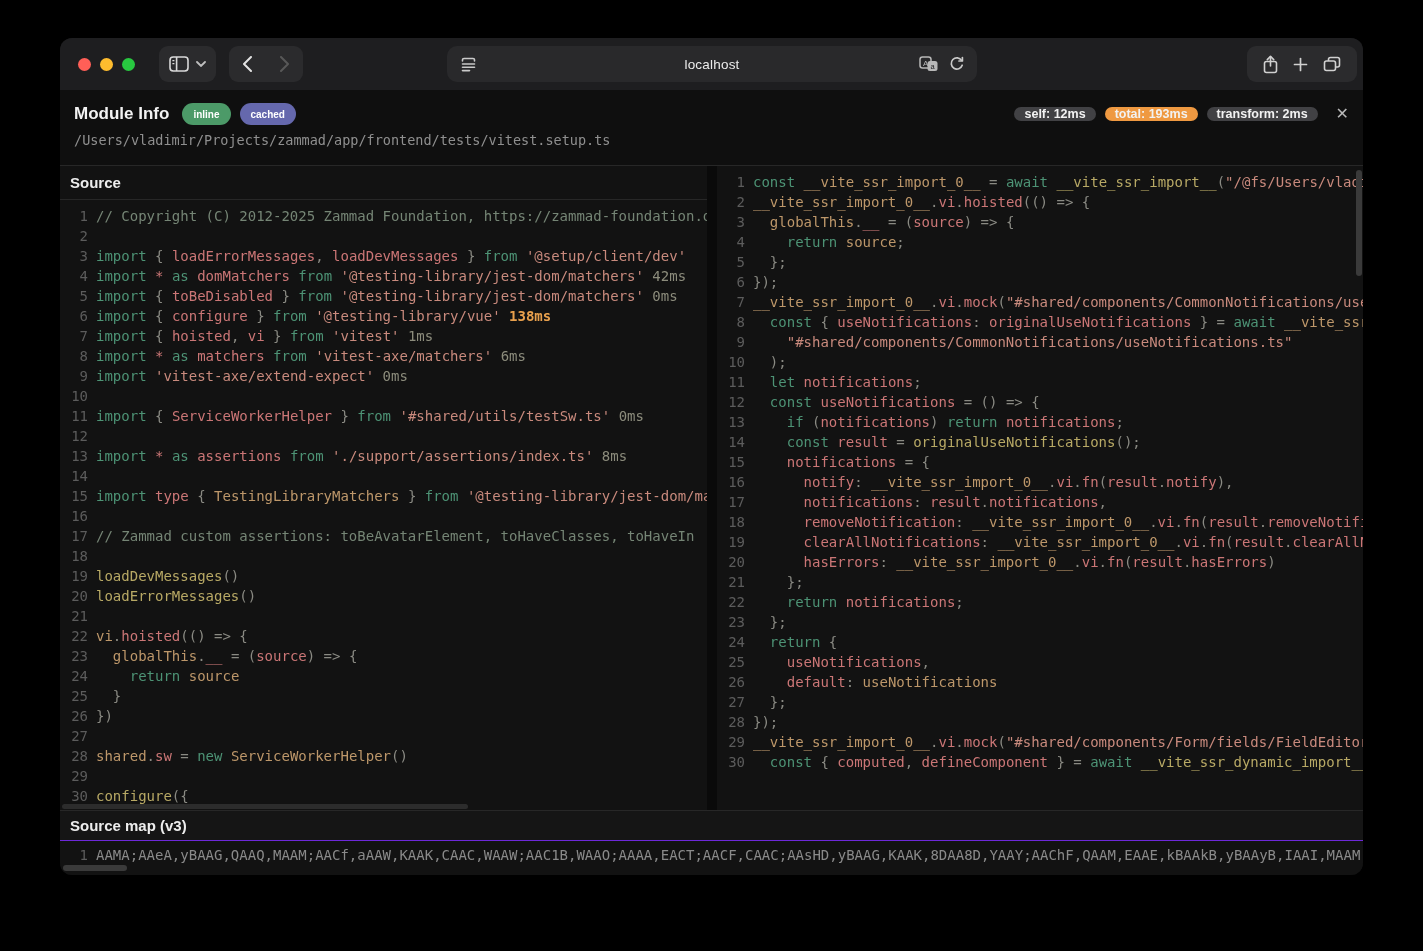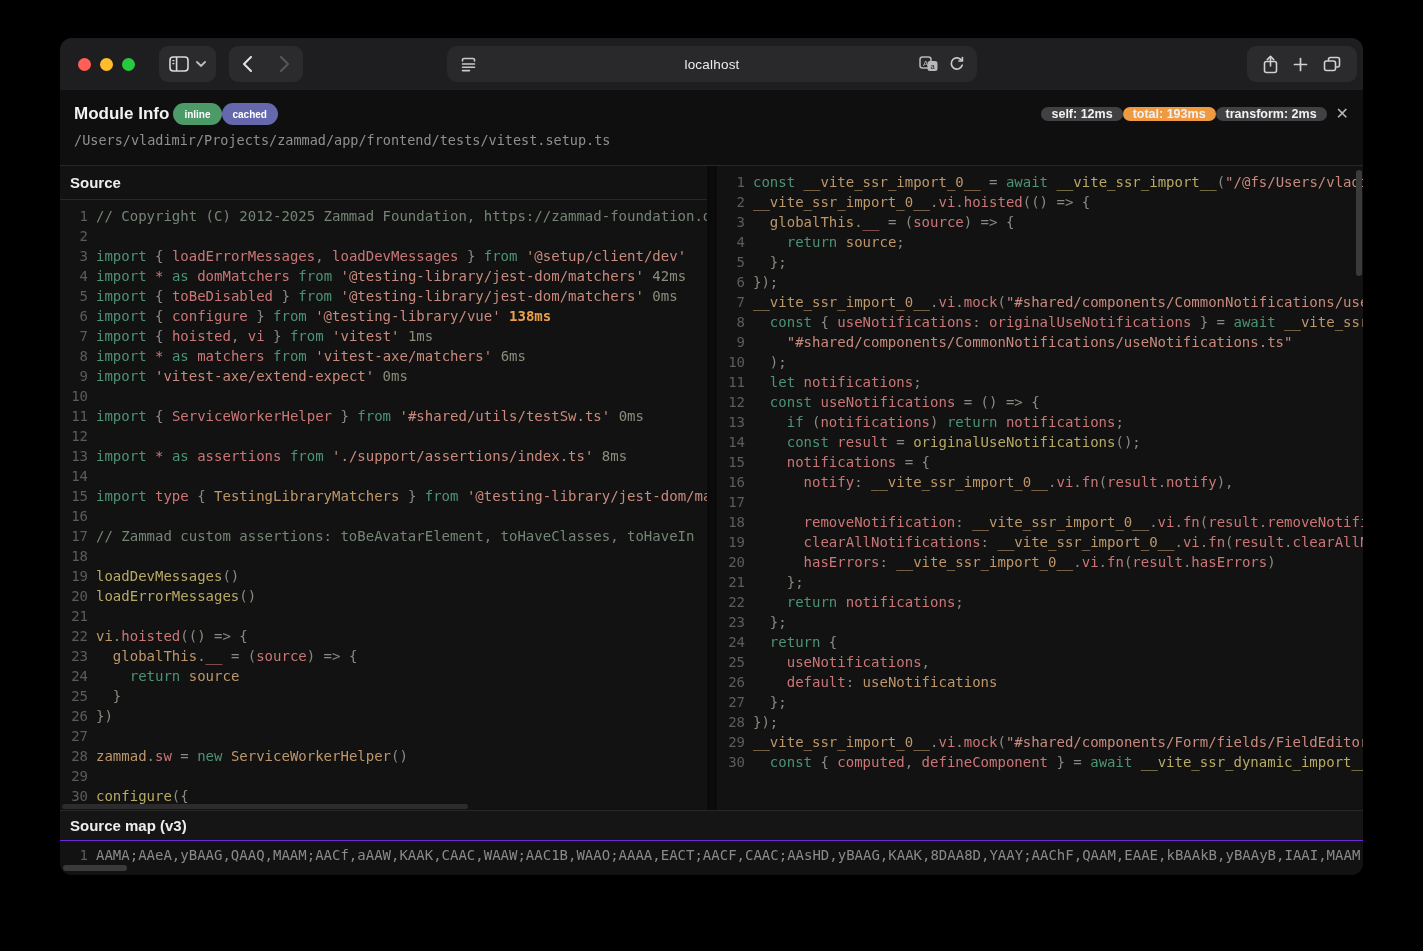--- a/index.html
+++ b/index.html
@@ -28,21 +28,21 @@
   .url-left { margin-left:13px; display:flex; }
   .url-right { margin-left:auto; margin-right:12px; display:flex; gap:11px; z-index:2; }
   .rightpill { position:absolute; right:6px; top:8px; width:110px; height:36px;
                background:#2b2b2d; border-radius:9px; display:flex; align-items:center;
                justify-content:space-around; padding:0 8px; }
   .icon-btn { background:none; border:none; display:flex; align-items:center; cursor:pointer; }
 
   
   .modhead { height:76px; flex:none; background:#0f0f0f; border-bottom:1px solid #272727;
              padding:0 14px; }
-  .mh-row { display:flex; align-items:center; padding-top:13px; }
+  .mh-row { display:flex; align-items:center; padding-top:13px; gap:9px; }
   .mh-title { font-size:17px; font-weight:700; color:#f2f2f2; margin-right:4px; }
   .badge { height:22px; padding:0 11px; border-radius:11px; font-size:10px;
            font-weight:700; color:#fff; display:inline-flex; align-items:center; }
   .badge.green  { background:var(--badge_inline,#4c9a68); }
   .badge.indigo { background:var(--badge_cached,#6568ad); }
   .mh-spacer { flex:1; }
   .stat { height:14px; padding:0 10px; border-radius:11px; background:var(--stat_bg,#414144);
           color:#f2f2f2; font-size:12.5px; font-weight:700; display:inline-flex; align-items:center; }
   .stat.orange { background:var(--stat_total,#ef9941); }
   .mh-close { background:none; border:none; color:#b8b8b8; font-size:16px;
@@ -220,21 +220,21 @@
           <div class="cl"><span class="ln">18</span><span class="lc"></span></div>
           <div class="cl"><span class="ln">19</span><span class="lc"><span class="tk-f">loadDevMessages</span><span class="tk-p">()</span></span></div>
           <div class="cl"><span class="ln">20</span><span class="lc"><span class="tk-f">loadErrorMessages</span><span class="tk-p">()</span></span></div>
           <div class="cl"><span class="ln">21</span><span class="lc"></span></div>
           <div class="cl"><span class="ln">22</span><span class="lc"><span class="tk-v">vi</span><span class="tk-p">.</span><span class="tk-i">hoisted</span><span class="tk-p">(() =&gt; {</span></span></div>
           <div class="cl"><span class="ln">23</span><span class="lc"><span class="tk-d">  </span><span class="tk-v">globalThis</span><span class="tk-p">.</span><span class="tk-i">__</span><span class="tk-p"> = (</span><span class="tk-i">source</span><span class="tk-p">) =&gt; {</span></span></div>
           <div class="cl"><span class="ln">24</span><span class="lc"><span class="tk-d">    </span><span class="tk-k">return</span><span class="tk-d"> </span><span class="tk-v">source</span></span></div>
           <div class="cl"><span class="ln">25</span><span class="lc"><span class="tk-p">  }</span></span></div>
           <div class="cl"><span class="ln">26</span><span class="lc"><span class="tk-p">})</span></span></div>
           <div class="cl"><span class="ln">27</span><span class="lc"></span></div>
-          <div class="cl"><span class="ln">28</span><span class="lc"><span class="tk-v">zammad</span><span class="tk-p">.</span><span class="tk-i">sw</span><span class="tk-p"> = </span><span class="tk-k">new</span><span class="tk-d"> </span><span class="tk-v">ServiceWorkerHelper</span><span class="tk-p">()</span></span></div>
+          <div class="cl"><span class="ln">28</span><span class="lc"><span class="tk-v">shared</span><span class="tk-p">.</span><span class="tk-i">sw</span><span class="tk-p"> = </span><span class="tk-k">new</span><span class="tk-d"> </span><span class="tk-v">ServiceWorkerHelper</span><span class="tk-p">()</span></span></div>
           <div class="cl"><span class="ln">29</span><span class="lc"></span></div>
           <div class="cl"><span class="ln">30</span><span class="lc"><span class="tk-f">configure</span><span class="tk-p">({</span></span></div>
         </div>
       <div class="hthumb-src"></div>
     </section>
     <div class="divider"></div>
     <section class="panel tr">
       <div class="code">
           <div class="cl"><span class="ln">1</span><span class="lc"><span class="tk-k">const</span><span class="tk-d"> </span><span class="tk-v">__vite_ssr_import_0__</span><span class="tk-p"> = </span><span class="tk-k">await</span><span class="tk-d"> </span><span class="tk-f">__vite_ssr_import__</span><span class="tk-p">(</span><span class="tk-s">"/@fs/Users/vladimir/Projects/zammad/node_modules/vitest/dist/index.js"</span></span></div>
           <div class="cl"><span class="ln">2</span><span class="lc"><span class="tk-v">__vite_ssr_import_0__</span><span class="tk-p">.</span><span class="tk-i">vi</span><span class="tk-p">.</span><span class="tk-i">hoisted</span><span class="tk-p">(() =&gt; {</span></span></div>
@@ -245,21 +245,21 @@
           <div class="cl"><span class="ln">7</span><span class="lc"><span class="tk-v">__vite_ssr_import_0__</span><span class="tk-p">.</span><span class="tk-i">vi</span><span class="tk-p">.</span><span class="tk-i">mock</span><span class="tk-p">(</span><span class="tk-s">"#shared/components/CommonNotifications/useNotifications.ts"</span></span></div>
           <div class="cl"><span class="ln">8</span><span class="lc"><span class="tk-d">  </span><span class="tk-k">const</span><span class="tk-p"> { </span><span class="tk-i">useNotifications</span><span class="tk-p">: </span><span class="tk-i">originalUseNotifications</span><span class="tk-p"> } = </span><span class="tk-k">await</span><span class="tk-d"> </span><span class="tk-v">__vite_ssr_import_0__</span></span></div>
           <div class="cl"><span class="ln">9</span><span class="lc"><span class="tk-d">    </span><span class="tk-s">"#shared/components/CommonNotifications/useNotifications.ts"</span></span></div>
           <div class="cl"><span class="ln">10</span><span class="lc"><span class="tk-d">  </span><span class="tk-p">);</span></span></div>
           <div class="cl"><span class="ln">11</span><span class="lc"><span class="tk-d">  </span><span class="tk-k">let</span><span class="tk-d"> </span><span class="tk-i">notifications</span><span class="tk-p">;</span></span></div>
           <div class="cl"><span class="ln">12</span><span class="lc"><span class="tk-d">  </span><span class="tk-k">const</span><span class="tk-d"> </span><span class="tk-i">useNotifications</span><span class="tk-p"> = () =&gt; {</span></span></div>
           <div class="cl"><span class="ln">13</span><span class="lc"><span class="tk-d">    </span><span class="tk-k">if</span><span class="tk-p"> (</span><span class="tk-i">notifications</span><span class="tk-p">) </span><span class="tk-k">return</span><span class="tk-d"> </span><span class="tk-i">notifications</span><span class="tk-p">;</span></span></div>
           <div class="cl"><span class="ln">14</span><span class="lc"><span class="tk-d">    </span><span class="tk-k">const</span><span class="tk-d"> </span><span class="tk-i">result</span><span class="tk-p"> = </span><span class="tk-f">originalUseNotifications</span><span class="tk-p">();</span></span></div>
           <div class="cl"><span class="ln">15</span><span class="lc"><span class="tk-d">    </span><span class="tk-i">notifications</span><span class="tk-p"> = {</span></span></div>
           <div class="cl"><span class="ln">16</span><span class="lc"><span class="tk-d">      </span><span class="tk-i">notify</span><span class="tk-p">: </span><span class="tk-v">__vite_ssr_import_0__</span><span class="tk-p">.</span><span class="tk-i">vi</span><span class="tk-p">.</span><span class="tk-i">fn</span><span class="tk-p">(</span><span class="tk-i">result</span><span class="tk-p">.</span><span class="tk-i">notify</span><span class="tk-p">),</span></span></div>
-          <div class="cl"><span class="ln">17</span></div>
+          <div class="cl"><span class="ln">17</span><span class="lc"><span class="tk-d">      </span><span class="tk-i">notifications</span><span class="tk-p">: </span><span class="tk-i">result</span><span class="tk-p">.</span><span class="tk-i">notifications</span><span class="tk-p">,</span></span></div>
           <div class="cl"><span class="ln">18</span><span class="lc"><span class="tk-d">      </span><span class="tk-i">removeNotification</span><span class="tk-p">: </span><span class="tk-v">__vite_ssr_import_0__</span><span class="tk-p">.</span><span class="tk-i">vi</span><span class="tk-p">.</span><span class="tk-i">fn</span><span class="tk-p">(</span><span class="tk-i">result</span><span class="tk-p">.</span><span class="tk-i">removeNotification</span></span></div>
           <div class="cl"><span class="ln">19</span><span class="lc"><span class="tk-d">      </span><span class="tk-i">clearAllNotifications</span><span class="tk-p">: </span><span class="tk-v">__vite_ssr_import_0__</span><span class="tk-p">.</span><span class="tk-i">vi</span><span class="tk-p">.</span><span class="tk-i">fn</span><span class="tk-p">(</span><span class="tk-i">result</span><span class="tk-p">.</span><span class="tk-i">clearAllNotifications</span></span></div>
           <div class="cl"><span class="ln">20</span><span class="lc"><span class="tk-d">      </span><span class="tk-i">hasErrors</span><span class="tk-p">: </span><span class="tk-v">__vite_ssr_import_0__</span><span class="tk-p">.</span><span class="tk-i">vi</span><span class="tk-p">.</span><span class="tk-i">fn</span><span class="tk-p">(</span><span class="tk-i">result</span><span class="tk-p">.</span><span class="tk-i">hasErrors</span><span class="tk-p">)</span></span></div>
           <div class="cl"><span class="ln">21</span><span class="lc"><span class="tk-d">    </span><span class="tk-p">};</span></span></div>
           <div class="cl"><span class="ln">22</span><span class="lc"><span class="tk-d">    </span><span class="tk-k">return</span><span class="tk-d"> </span><span class="tk-i">notifications</span><span class="tk-p">;</span></span></div>
           <div class="cl"><span class="ln">23</span><span class="lc"><span class="tk-d">  </span><span class="tk-p">};</span></span></div>
           <div class="cl"><span class="ln">24</span><span class="lc"><span class="tk-d">  </span><span class="tk-k">return</span><span class="tk-p"> {</span></span></div>
           <div class="cl"><span class="ln">25</span><span class="lc"><span class="tk-d">    </span><span class="tk-i">useNotifications</span><span class="tk-p">,</span></span></div>
           <div class="cl"><span class="ln">26</span><span class="lc"><span class="tk-d">    </span><span class="tk-i">default</span><span class="tk-p">: </span><span class="tk-v">useNotifications</span></span></div>
           <div class="cl"><span class="ln">27</span><span class="lc"><span class="tk-d">  </span><span class="tk-p">};</span></span></div>

